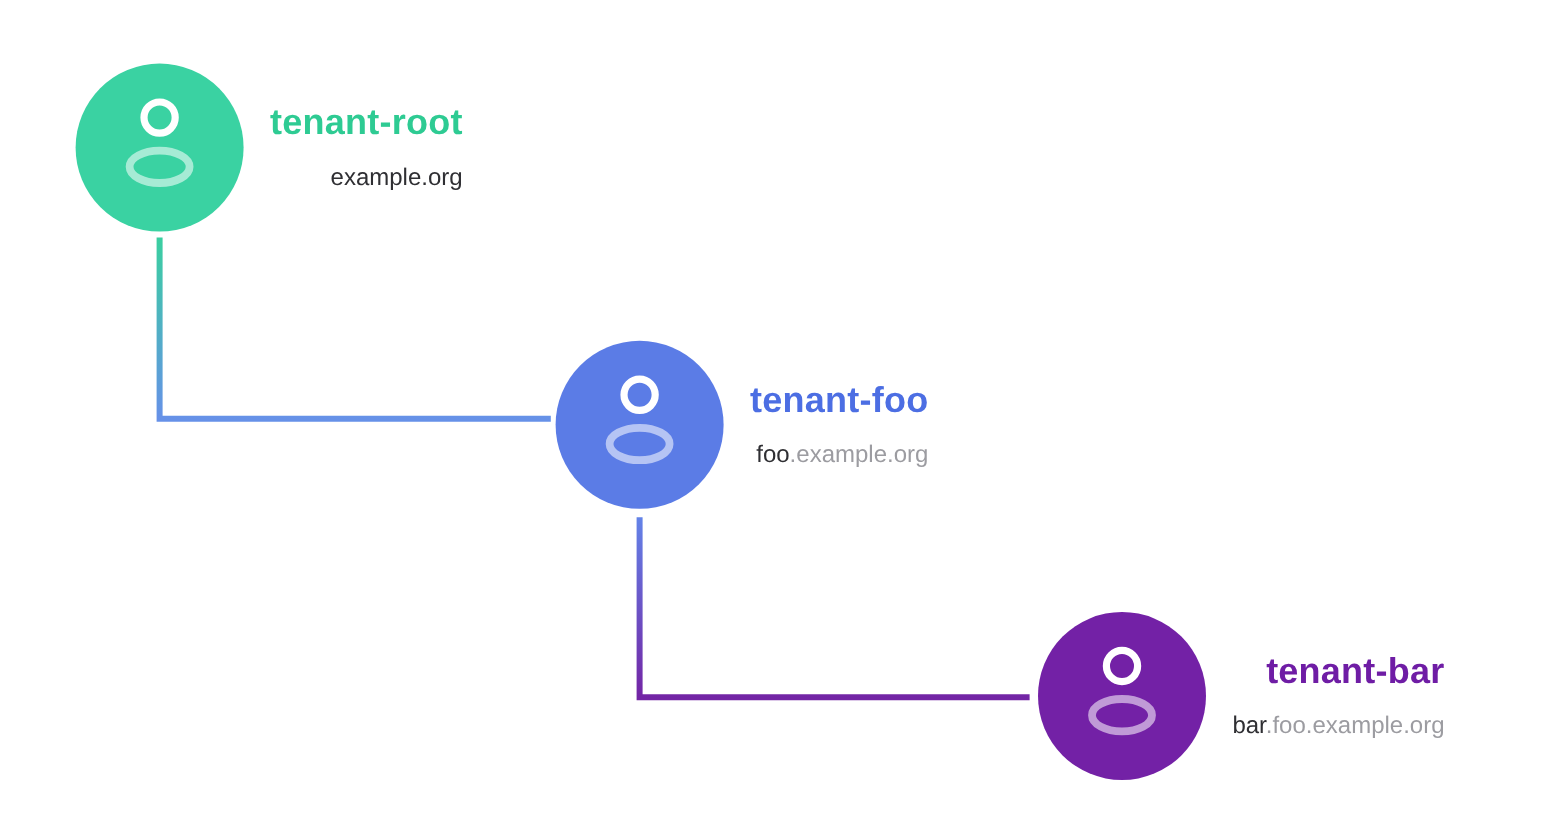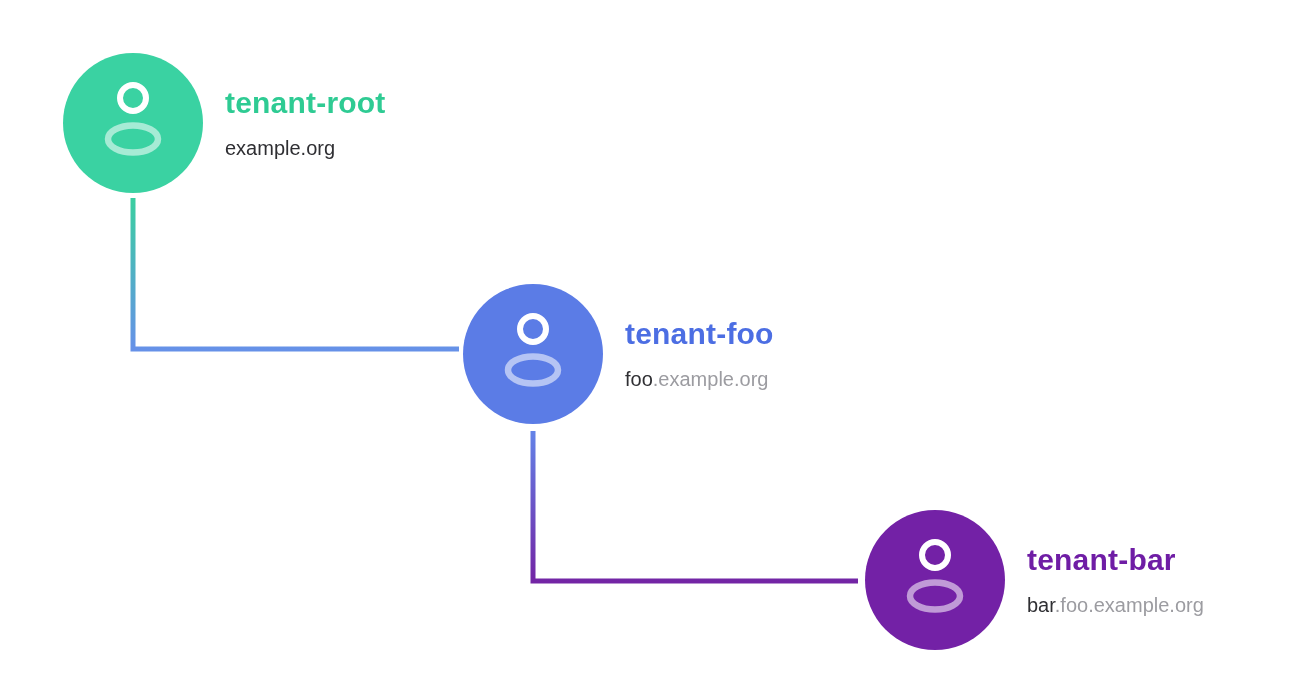--- a/index.html
+++ b/index.html
@@ -40,20 +40,21 @@
   }
   .avatar svg {
     width: 140px;
     height: 140px;
     display: block;
   }
   .labels {
     margin-left: 22px;
     display: flex;
     flex-direction: column;
+    align-items: flex-end;
   }
   .node-title {
     font-size: 30px;
     line-height: 36px;
     font-weight: 700;
     letter-spacing: 0.2px;
     white-space: nowrap;
   }
   .node-subtitle {
     margin-top: 14px;

